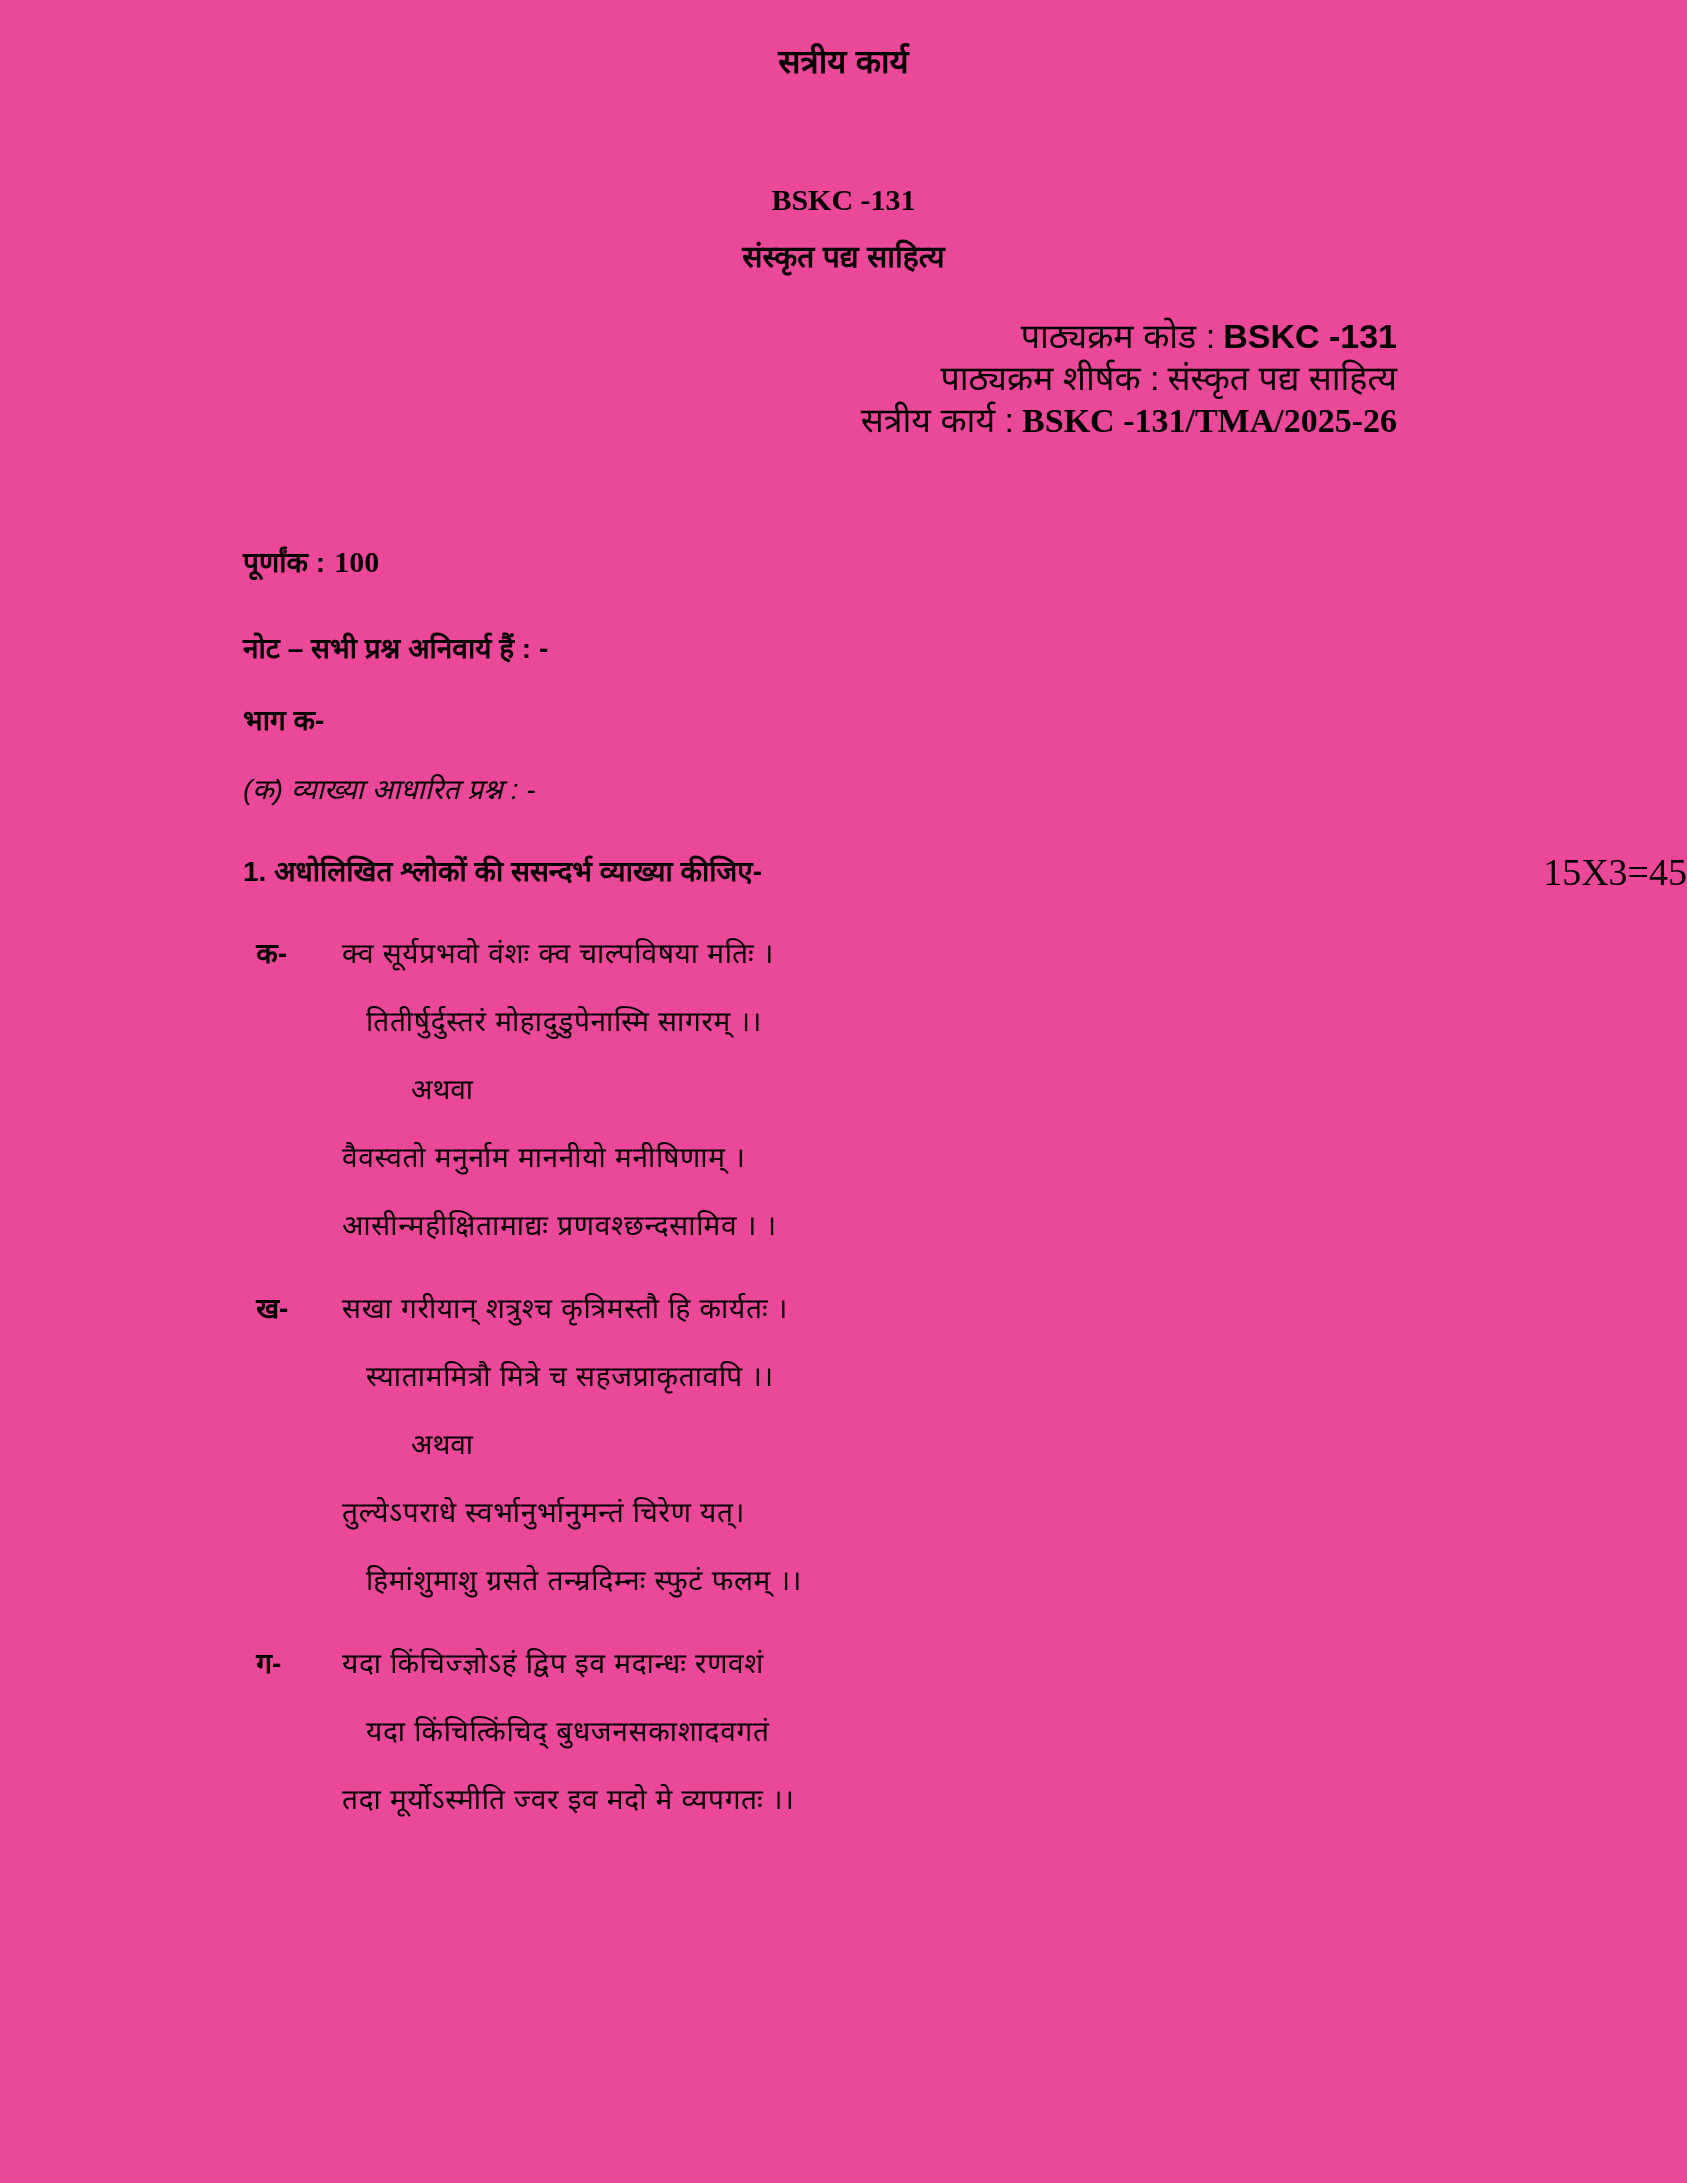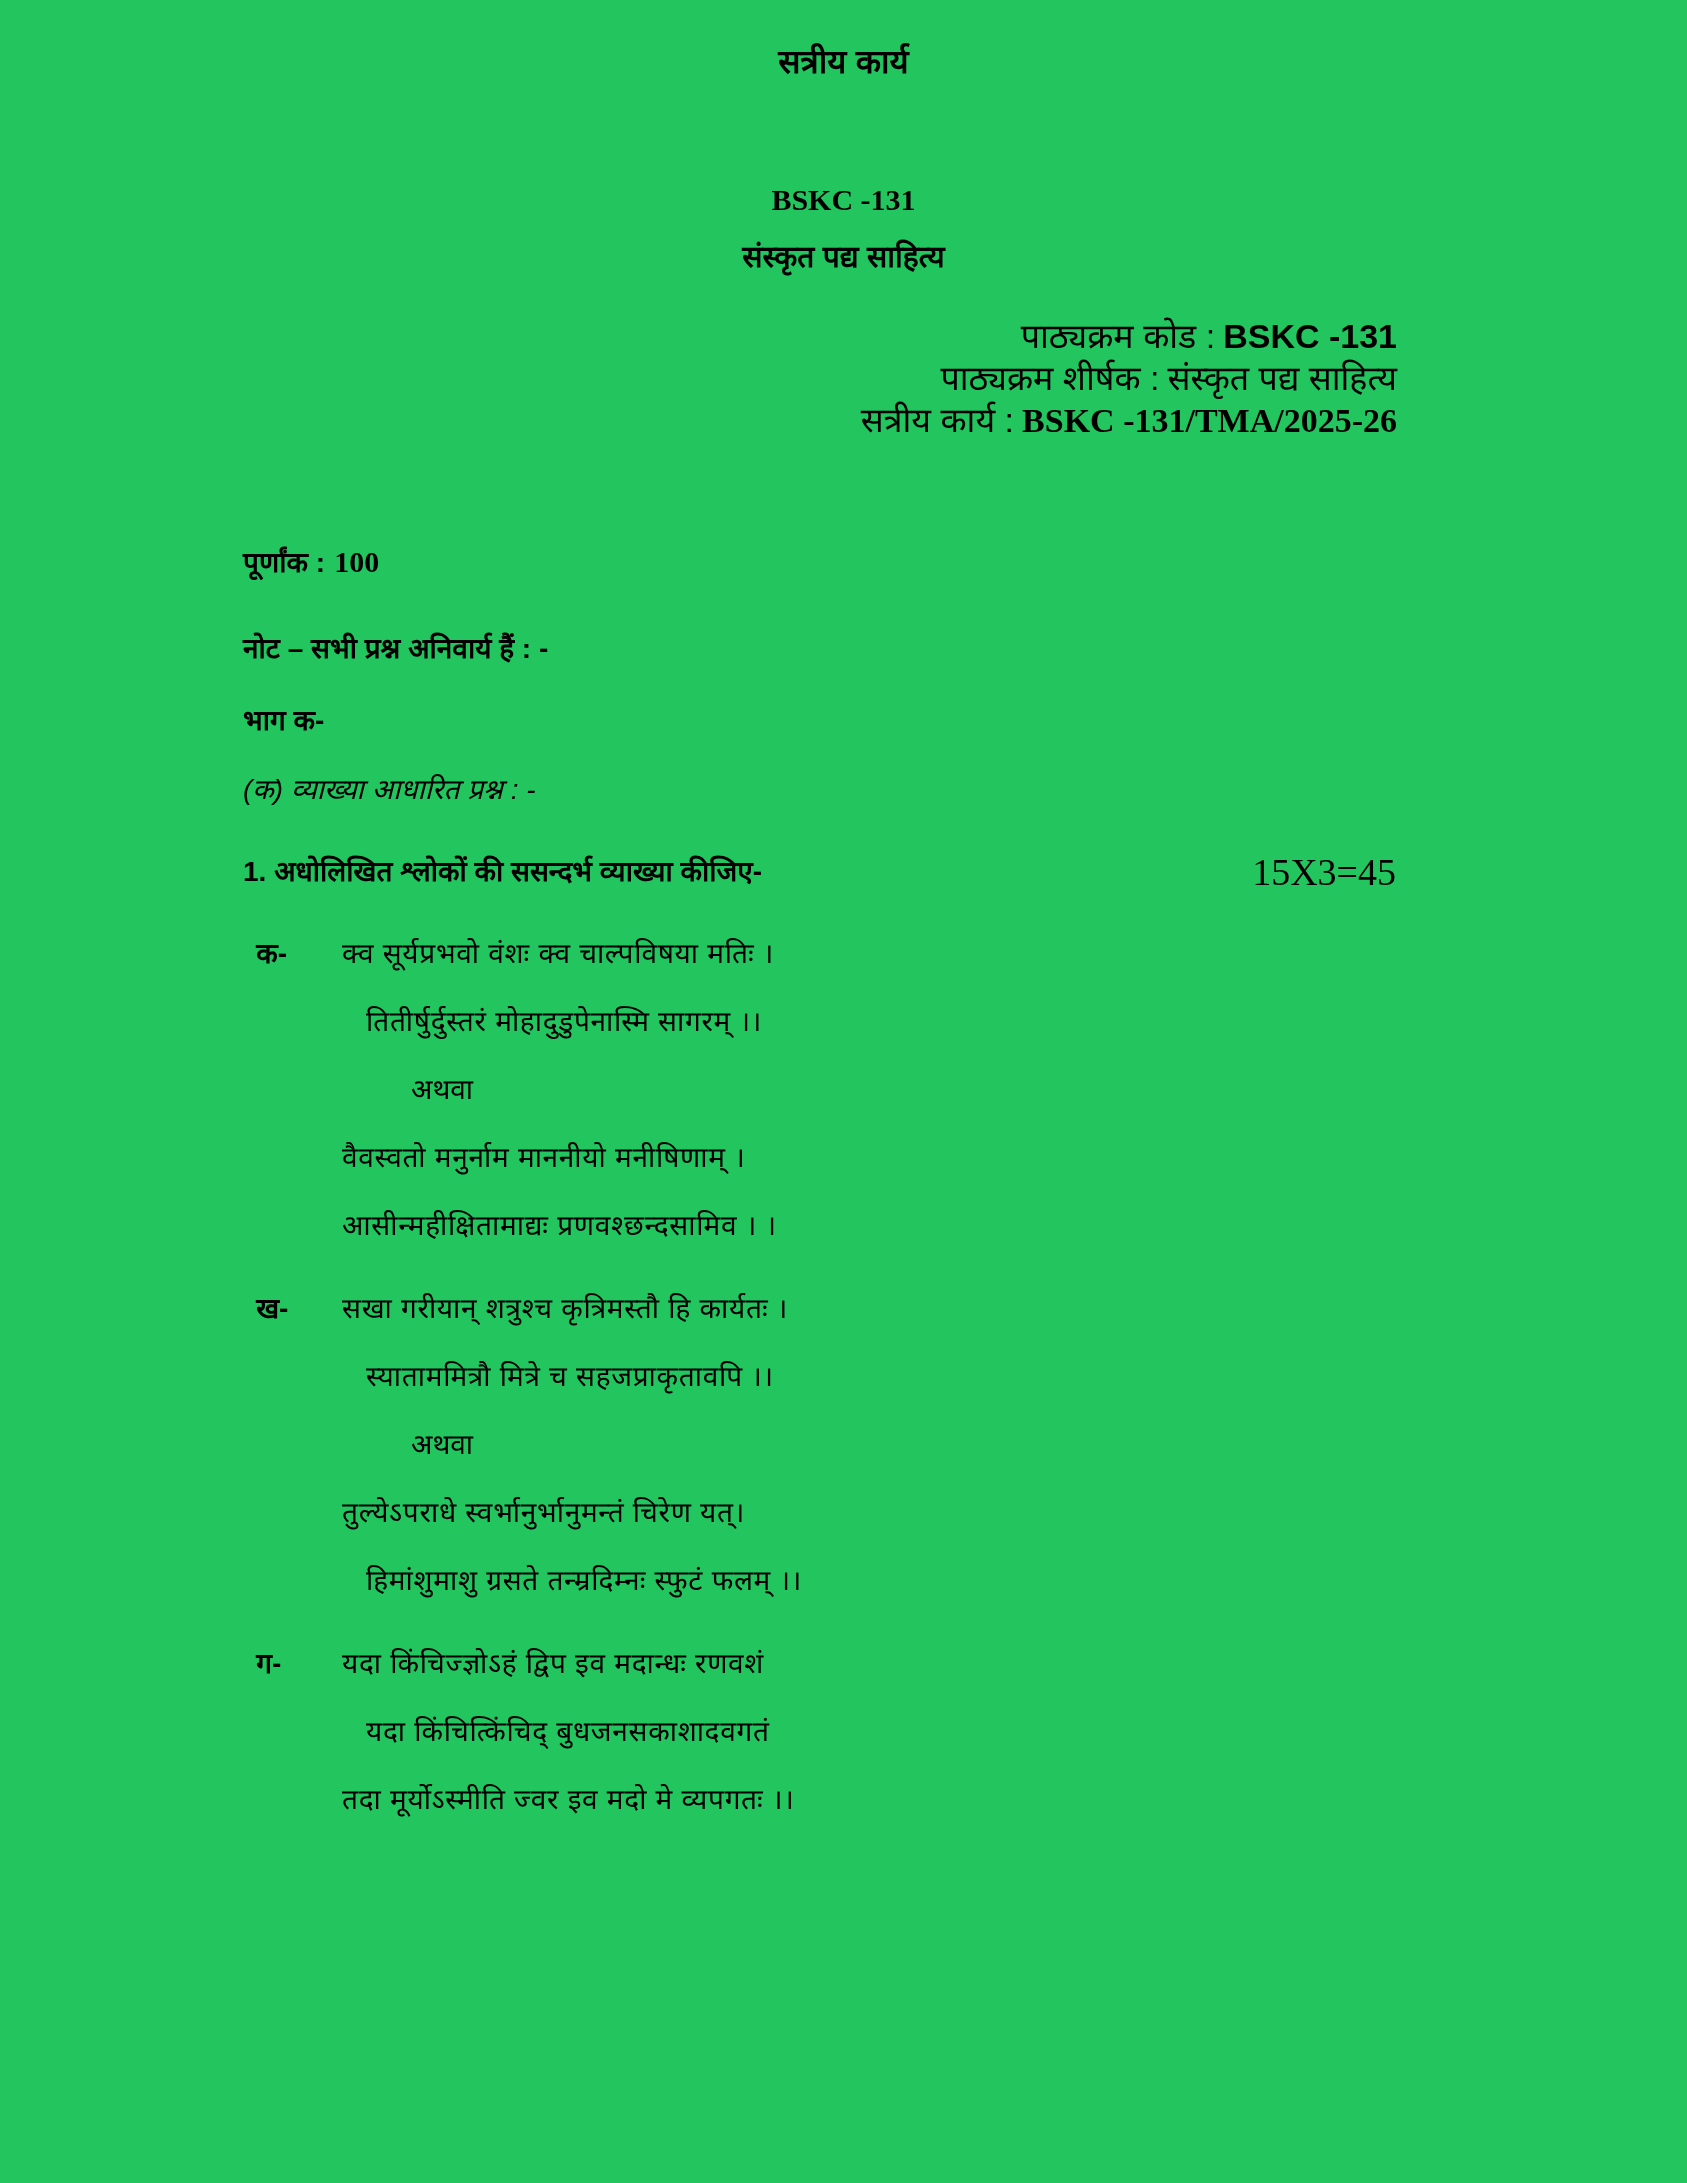--- a/index.html
+++ b/index.html
@@ -4,21 +4,21 @@
 <style>
   html, body {
     margin: 0;
     padding: 0;
     background: #ffffff;
   }
   .page {
     position: relative;
     width: 1687px;
     height: 2183px;
-    background: #22c55e;
+    background: #ec4899;
     color: #000000;
     font-family: "Liberation Sans", sans-serif;
     overflow: hidden;
   }
   .serif { font-family: "Liberation Serif", serif; }
 
   
   .header {
     padding-top: 41px;
     text-align: center;
@@ -52,21 +52,20 @@
   .course-info .value {
     font-weight: 700;
     margin-left: 8px;
   }
   .course-info .value-sans { font-family: "Liberation Sans", sans-serif; }
   .course-info .value-serif { font-family: Liberation Serif, serif; }
 
   
   .doc-body {
     padding-left: 243px;
-    padding-right: 291px;
     font-size: 28px;
   }
   .marks-total {
     margin-top: 101px;
     font-weight: 700;
     line-height: 38px;
   }
   .marks-total .value {
     font-family: "Liberation Serif", serif;
     font-size: 30px;

